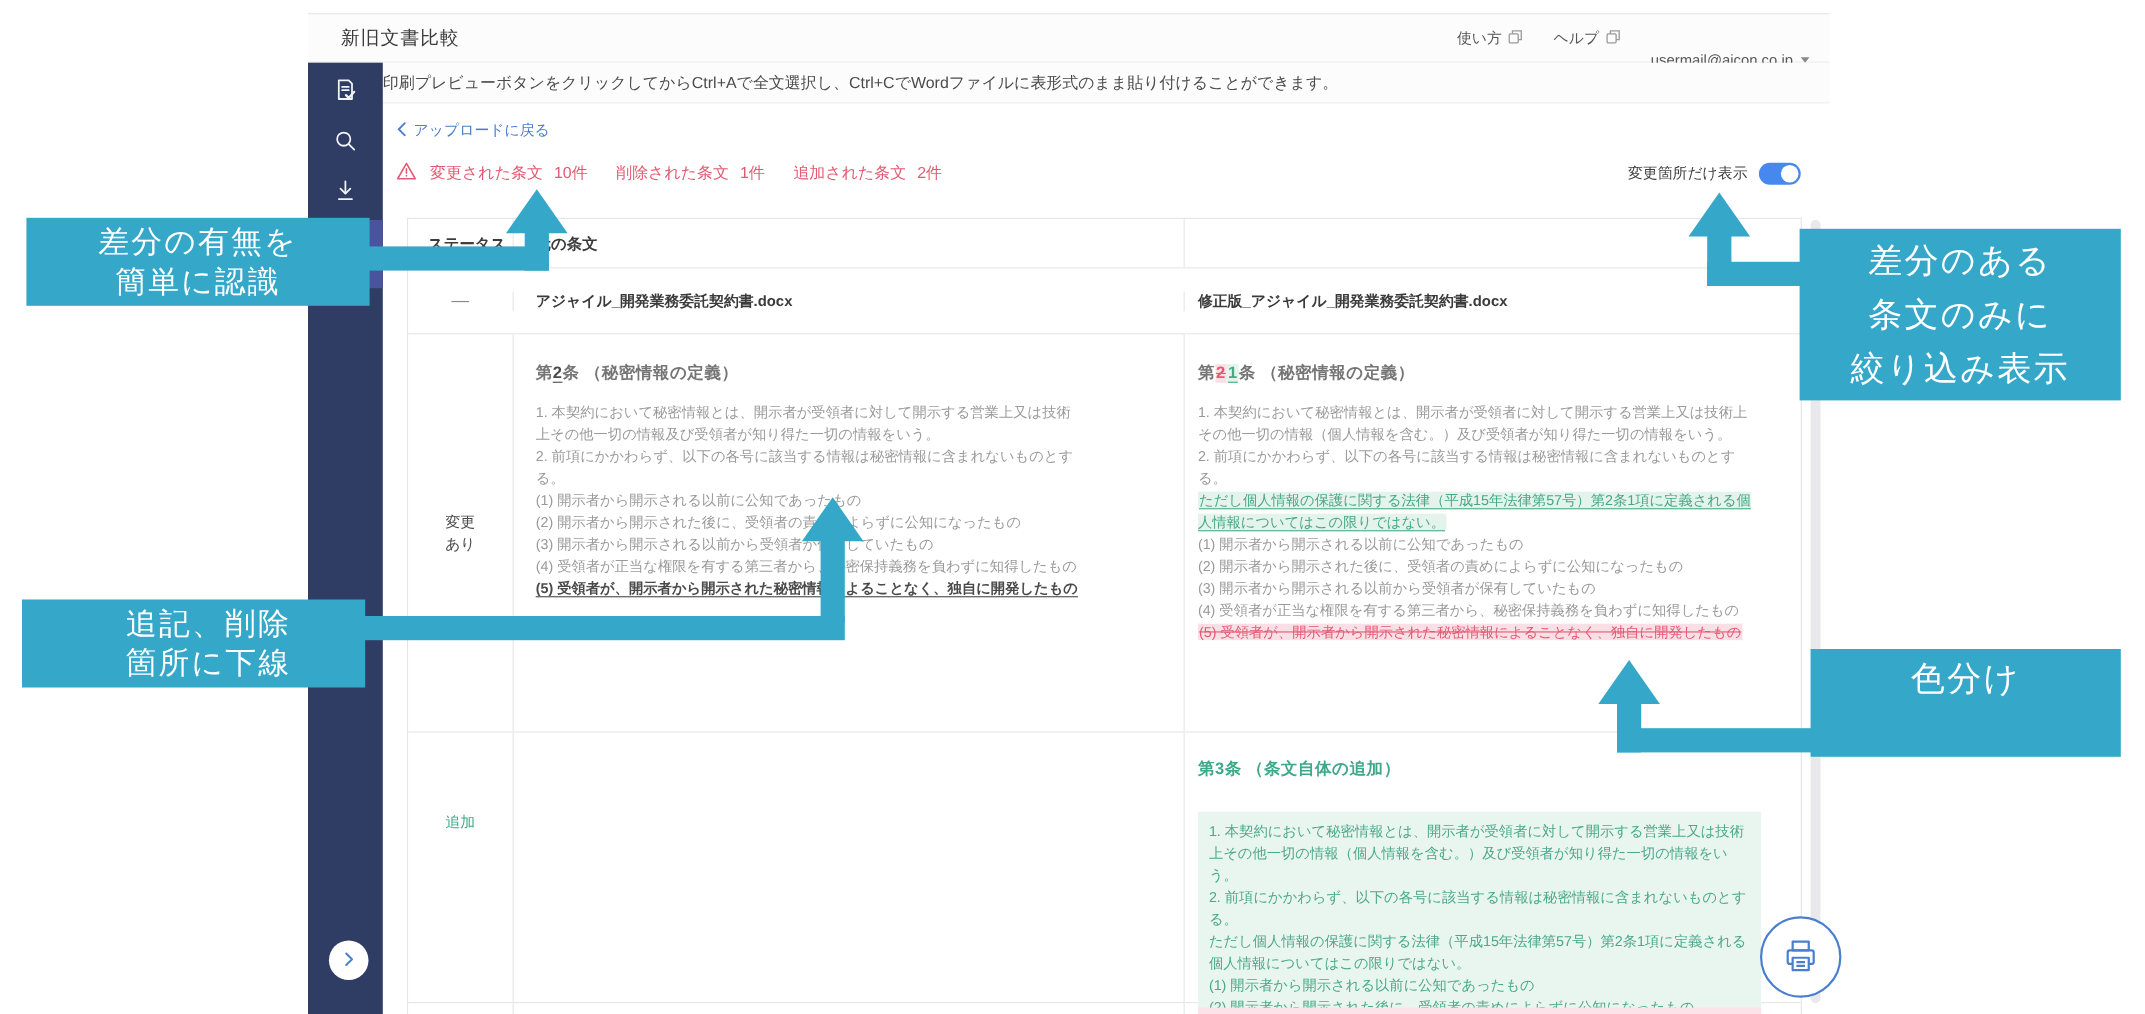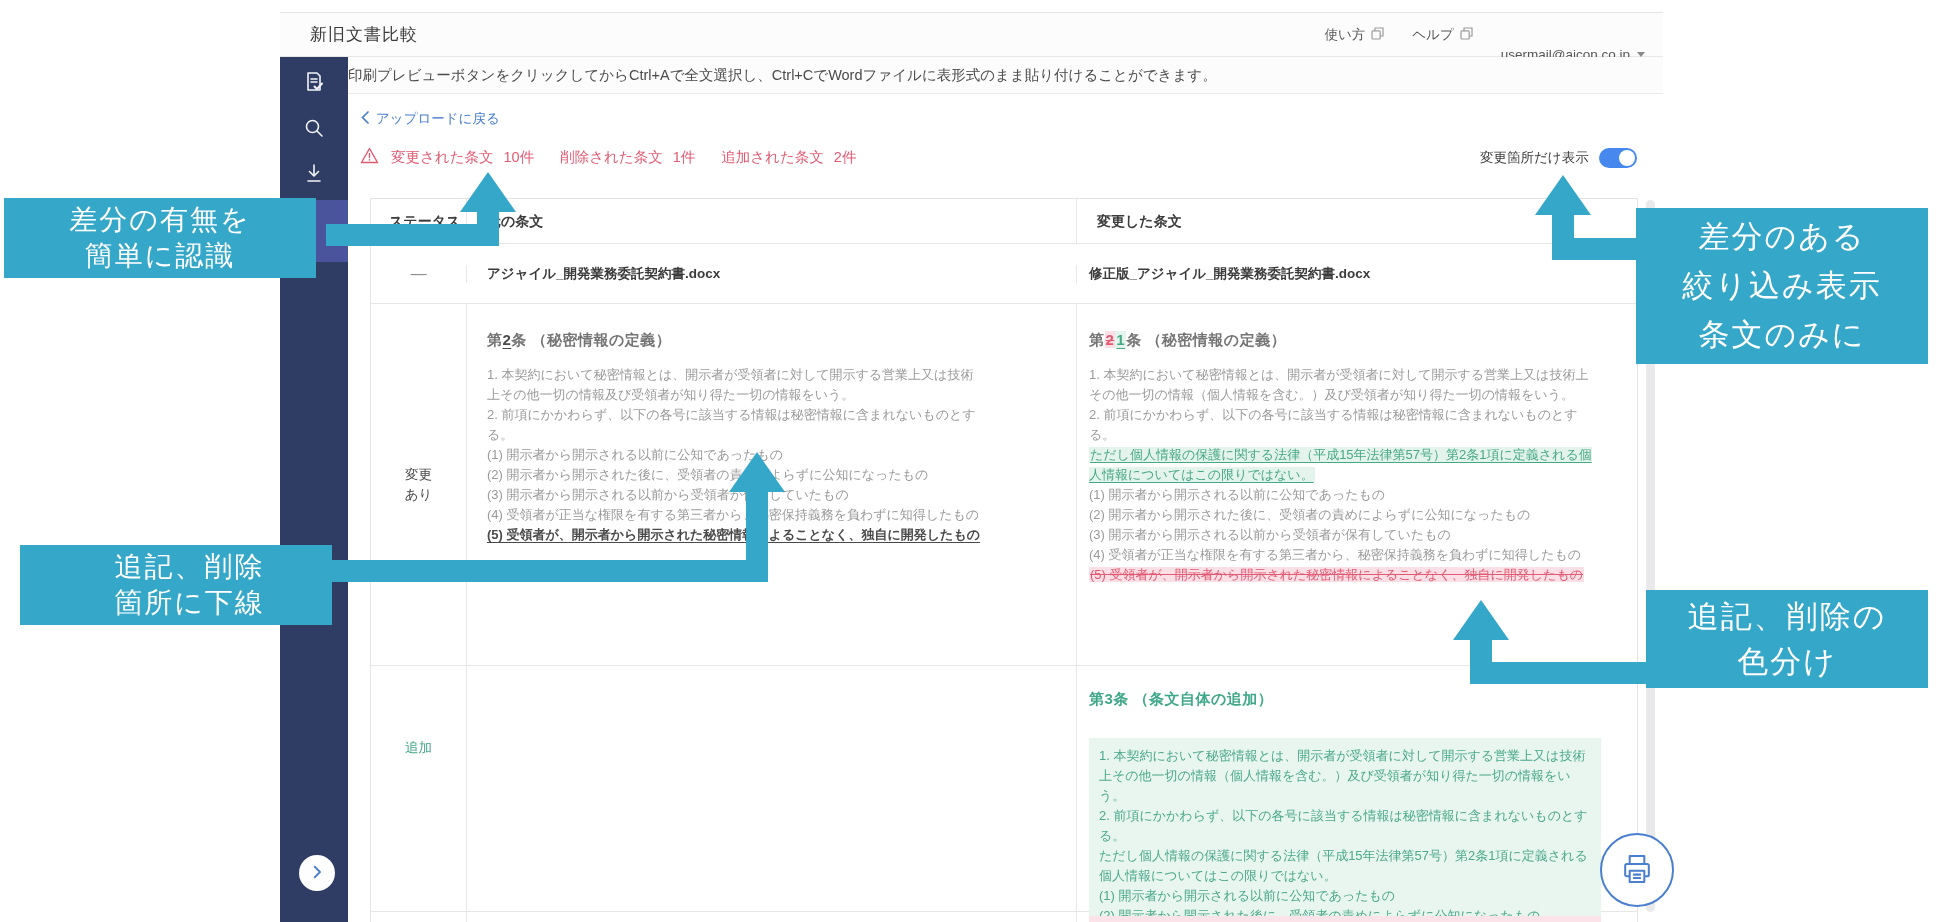--- a/index.html
+++ b/index.html
@@ -73,21 +73,21 @@
   .add-block { background:#e9f5ef; color:#4aa98c; font-size:13px; line-height:20px; padding:8px 10px; margin-right:0;}
   .r-partial { height:11px;}
   .r-partial .c-chg .sliver { height:10px; margin:4px 36px 0 12px; background:#fbe3e9;}
   
   .scrollbar { position:absolute; left:1646px; top:200px; width:9px; height:712px; background:#e9e9ec; border-radius:5px; z-index:1; cursor:pointer;}
   .print-fab { position:absolute; left:1600px; top:833px; width:74px; height:74px; border-radius:50%;
     background:#fff; border:2px solid #4a7fd0; z-index:6; display:flex; align-items:center; justify-content:center; cursor:pointer;}
   .print-fab svg { stroke:#4a7fd0; fill:none; stroke-width:1.8; stroke-linejoin:round;}
   
   .callout { position:absolute; background:#35a7c8; color:#fff; text-align:center; letter-spacing:2px; z-index:10;}
-  .co1 { left:4px; top:198px; width:312px; height:80px; font-size:28px; line-height:36px; padding-top:4px;}
+  .co1 { left:24px; top:198px; width:312px; height:80px; font-size:28px; line-height:36px; padding-top:4px;}
   .co2 { left:20px; top:545px; width:312px; height:80px; font-size:28px; line-height:36px; padding-top:4px;padding-left:27px;}
   .co3 { left:1636px; top:208px; width:292px; height:156px; font-size:31px; line-height:49px; padding-top:4px;}
   .co4 { left:1646px; top:590px; width:282px; height:98px; font-size:31px; line-height:45px; padding-top:4px;}
   .abar { position:absolute; background:#35a7c8; z-index:9;}
   .atri { position:absolute; width:0; height:0; border-left:28px solid transparent; border-right:28px solid transparent;
     border-bottom:40px solid #35a7c8; z-index:9;}
 </style>
 </head>
 <body>
 
@@ -181,21 +181,20 @@
     <span class="tlabel">変更箇所だけ表示</span>
     <span class="toggle">
         <span class="knob"></span>
       </span>
   </div>
 
   <div class="table">
     <div class="trow r-head">
       <div class="c-status">ステータス</div>
       <div class="c-orig">元の条文</div>
-      <div class="c-chg">変更した条文</div>
     </div>
     <div class="trow r-files">
       <div class="c-status">—</div>
       <div class="c-orig">アジャイル_開発業務委託契約書.docx</div>
       <div class="c-chg">修正版_アジャイル_開発業務委託契約書.docx</div>
     </div>
     <div class="trow r-changed">
       <div class="c-status">
         <span class="status-chip">変更あり</span>
       </div>
@@ -263,25 +262,24 @@
   <div class="callout co1">
     <div>差分の有無を</div>
     <div>簡単に認識</div>
   </div>
   <div class="callout co2">
     <div>追記、削除</div>
     <div>箇所に下線</div>
   </div>
   <div class="callout co3">
     <div>差分のある</div>
+    <div>条文のみに</div>
     <div>絞り込み表示</div>
-    <div>条文のみに</div>
   </div>
   <div class="callout co4">
-    <div>追記、削除の</div>
     <div>色分け</div>
   </div>
 
   <div class="atri" style="left:460px; top:172px;"></div>
   <div class="abar" style="left:477px; top:210px; width:22px; height:36px;"></div>
   <div class="abar" style="left:326px; top:224px; width:173px; height:22px;"></div>
 
   <div class="atri" style="left:729px; top:452px;"></div>
   <div class="abar" style="left:746px; top:490px; width:22px; height:76px;"></div>
   <div class="abar" style="left:326px; top:560px; width:442px; height:22px;"></div>

